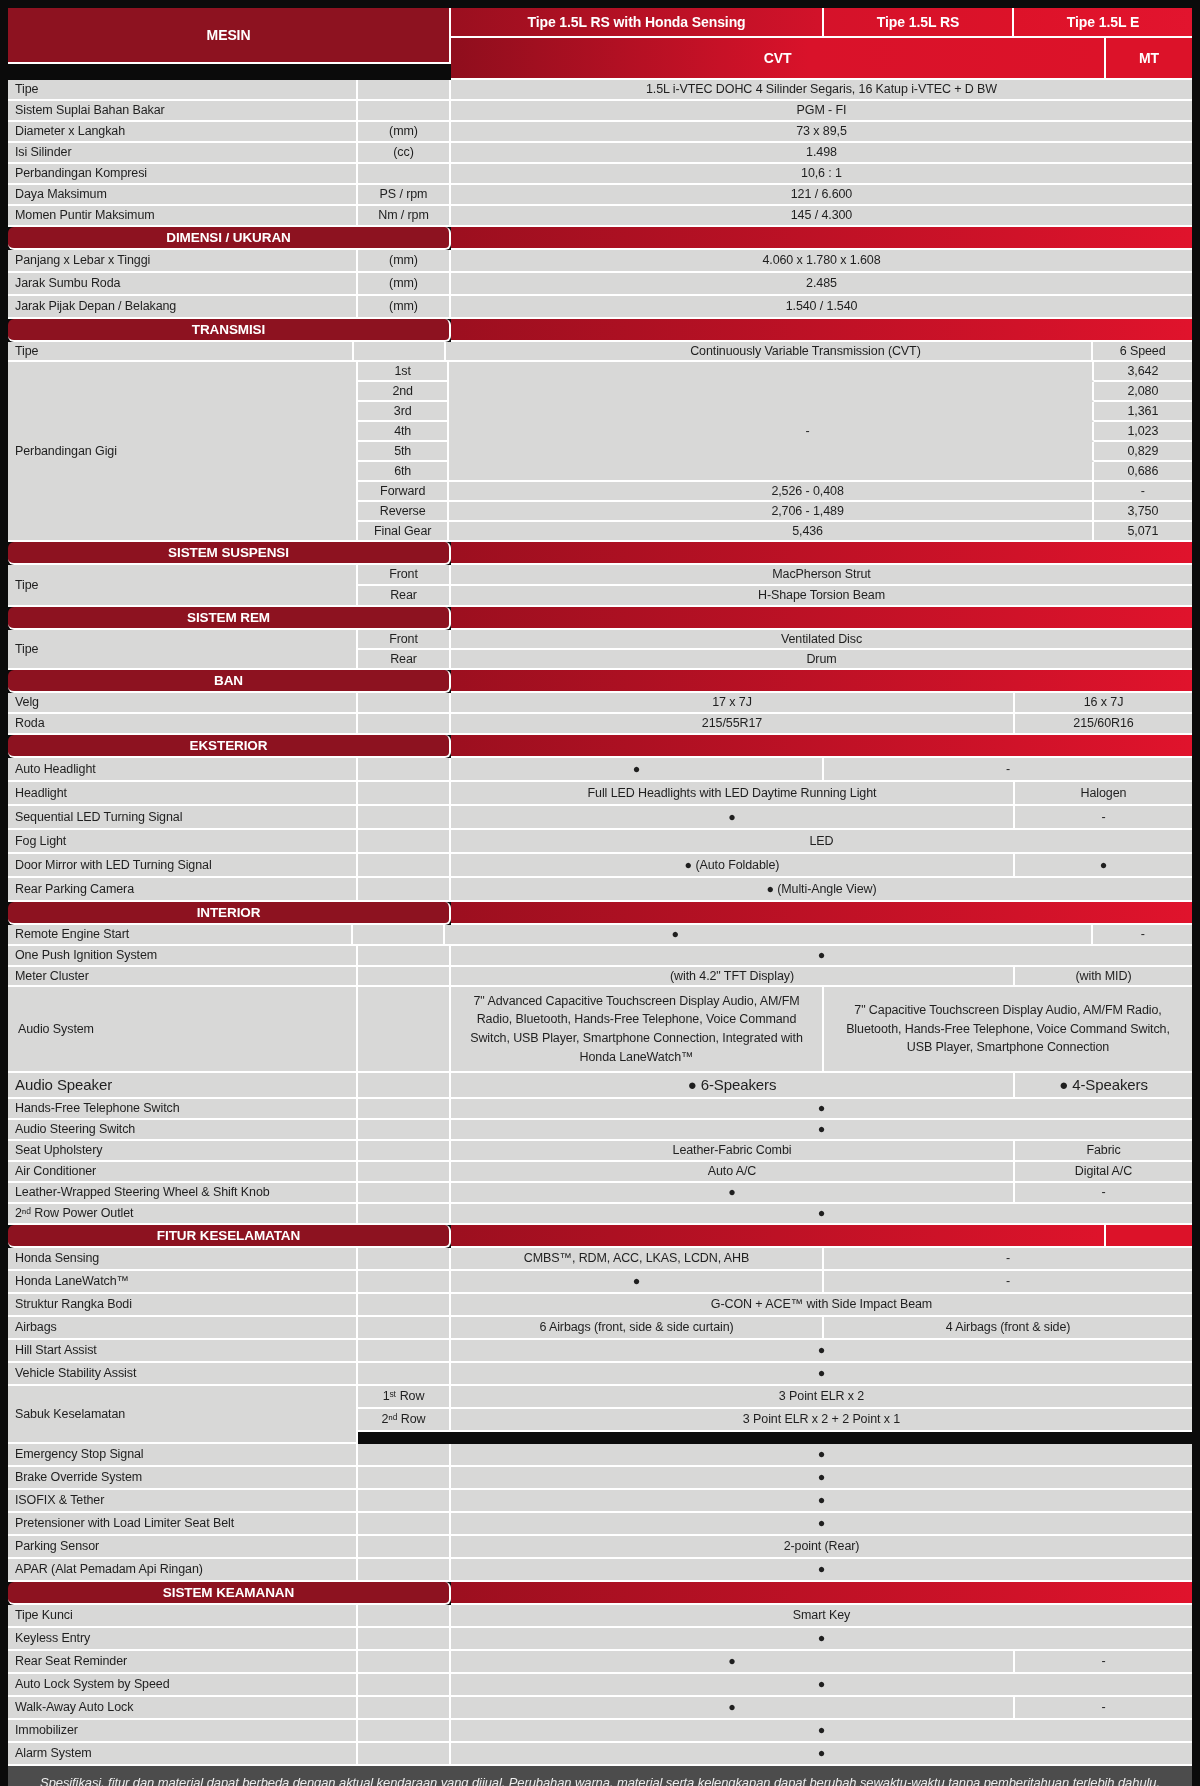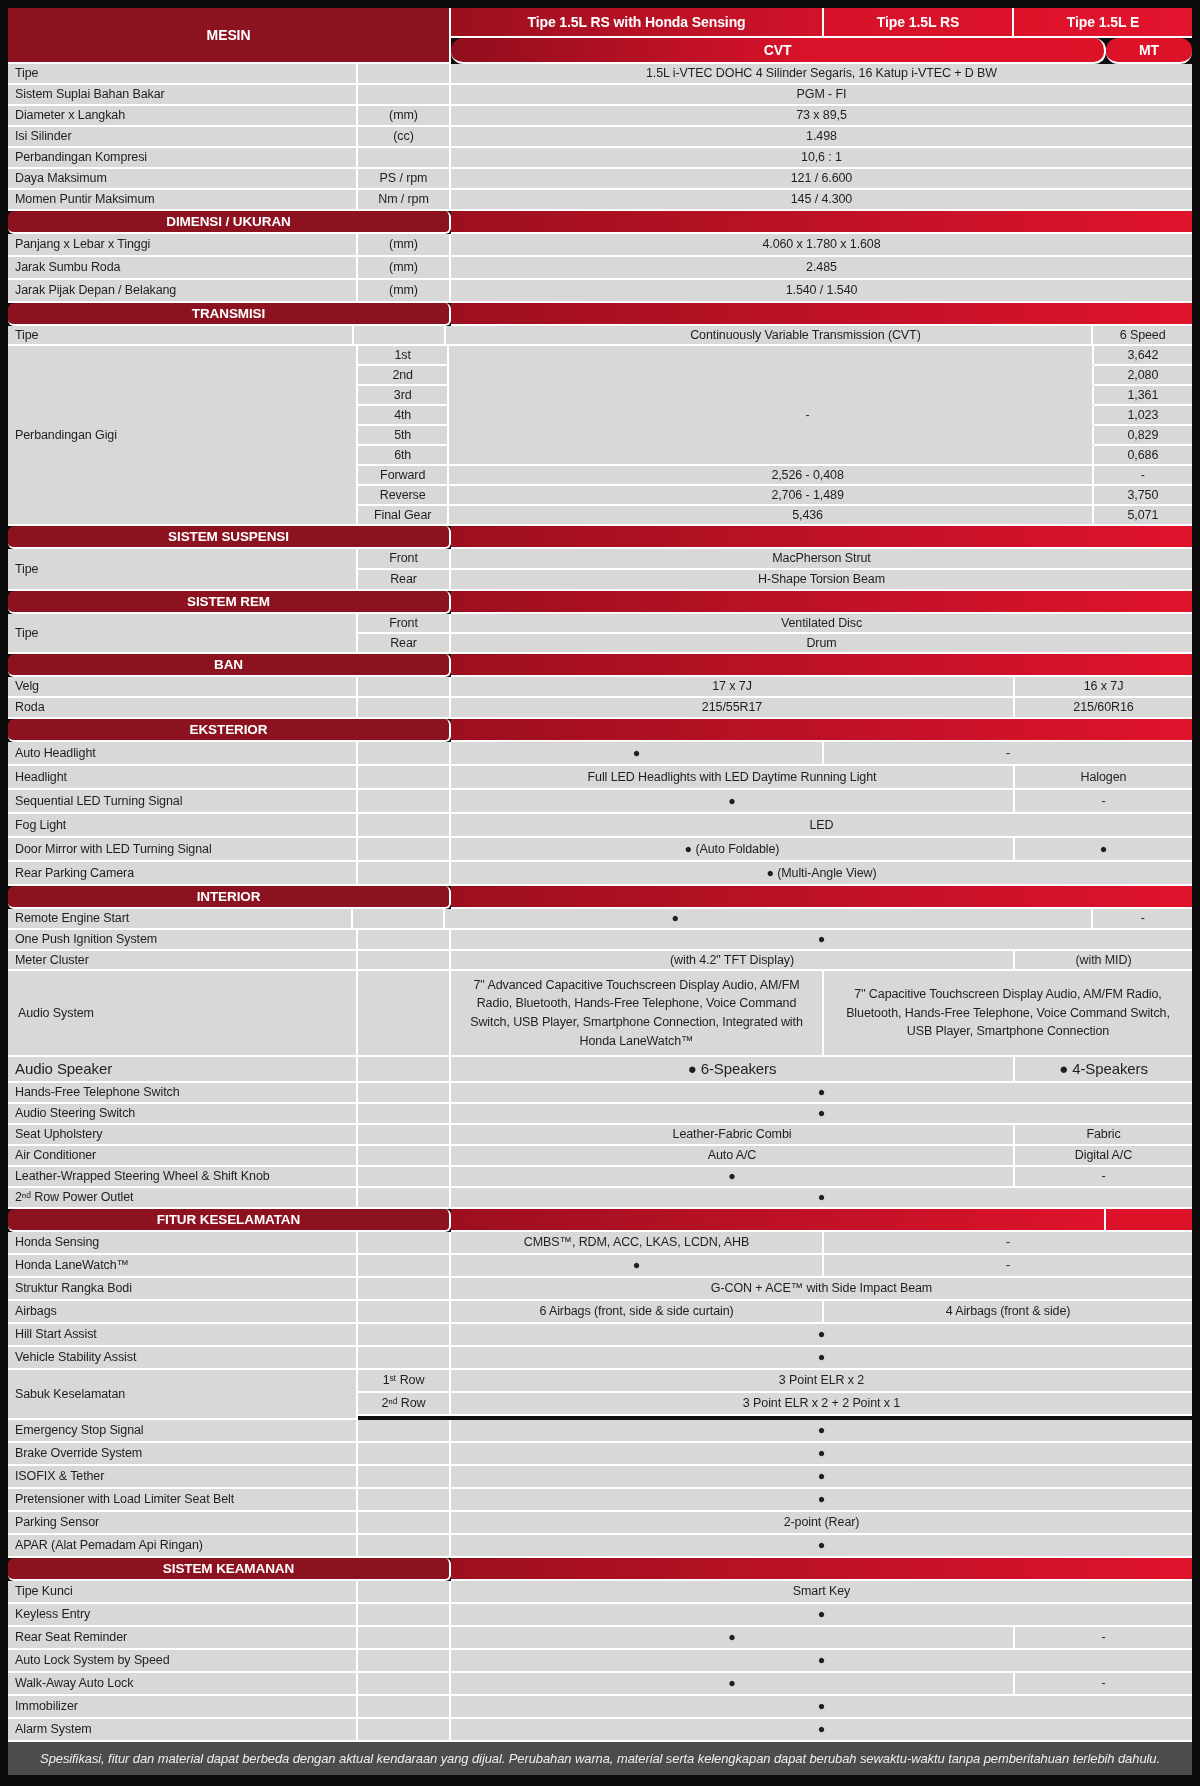--- a/index.html
+++ b/index.html
@@ -21,21 +21,21 @@
   .w-mt{width:100px;text-align:center;}
   .w-t1{width:373px;}
   .w-t23{width:368px;}
   .w-t12{width:564px;}
   .w-t3{width:177px;}
   
   .mesin{width:443px;height:56px;background:var(--maroon);color:#fff;font-weight:bold;font-size:14px;}
   .hdr-right{width:741px;display:flex;flex-direction:column;}
   .hdr-row1,.hdr-row2{display:flex;}
   .hdr-row1 .cell{height:30px;color:#fff;font-weight:bold;font-size:14px;}
-  .hdr-row2 .cell{height:26px;color:#fff;font-weight:bold;font-size:14px;border-radius:12px;}
+  .hdr-row2 .cell{height:42px;color:#fff;font-weight:bold;font-size:14px;}
   .t-c1{width:373px;background:linear-gradient(90deg,#9a0f1f,#d2122a);}
   .t-c2{width:190px;background:linear-gradient(90deg,#d5122a,#dc1229);}
   .t-c3{width:178px;background:linear-gradient(90deg,#dd1229,#e2142e);}
   .t-cvt{width:655px;background:linear-gradient(90deg,#8f0e1d,#d9122a 55%,#dc1229);}
   .t-mt{width:86px;background:var(--red);}
   
   .band{height:23px;}
   .band .cell{height:23px;}
   .band-left{width:443px;background:var(--maroon);color:#fff;font-weight:bold;font-size:13.5px;border-radius:6px;}
   .band-right{width:741px;background:linear-gradient(90deg,#9c0f1f,#e0132c);}
@@ -397,21 +397,21 @@
           <div class="cell w-label">Hill Start Assist</div>
           <div class="cell w-unit"></div>
           <div class="cell w-all last">●</div>
         </div>
         <div class="row">
           <div class="cell w-label">Vehicle Stability Assist</div>
           <div class="cell w-unit"></div>
           <div class="cell w-all last">●</div>
         </div>
         <div class="group">
-          <div class="cell glabel" style="height: 50px;">Sabuk Keselamatan</div>
+          <div class="cell glabel" style="height: 58px;">Sabuk Keselamatan</div>
           <div class="group-rows">
             <div class="row">
               <div class="cell w-unit">1ˢᵗ Row</div>
               <div class="cell w-all last">3 Point ELR x 2</div>
             </div>
             <div class="row">
               <div class="cell w-unit">2ⁿᵈ Row</div>
               <div class="cell w-all last">3 Point ELR x 2 + 2 Point x 1</div>
             </div>
           </div>

